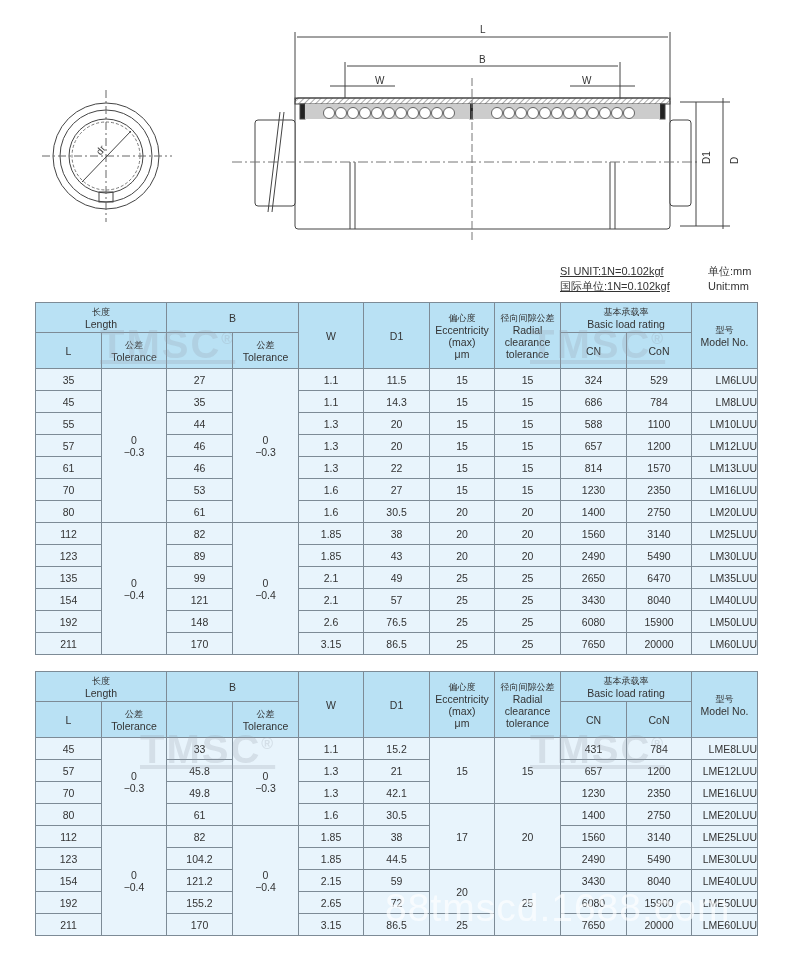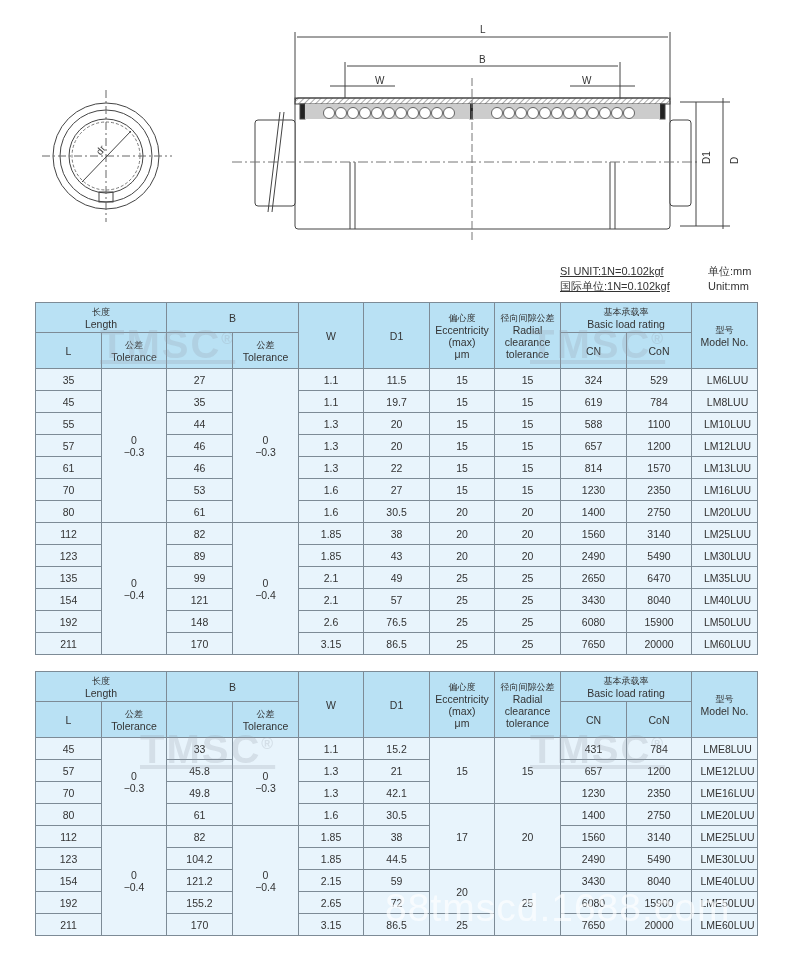--- a/index.html
+++ b/index.html
@@ -5,21 +5,21 @@
   html,body{margin:0;padding:0;background:#ffffff;}
   body{width:790px;height:964px;position:relative;overflow:hidden;font-family:"Liberation Sans",sans-serif;color:#333;}
   .drawing{position:absolute;left:0;top:0;width:790px;height:260px;}
   .units{position:absolute;left:560px;top:264px;font-size:11px;line-height:15px;color:#333;}
   .units .row{display:flex;}
   .units .a{width:148px;text-decoration:underline;}
   table.spec{position:absolute;left:35px;border-collapse:collapse;table-layout:fixed;width:722px;font-size:10.5px;color:#333;padding-left:35px;}
   table.spec td{border:1px solid #7d8b96;text-align:center;vertical-align:middle;padding:0;line-height:12px;}
   table.spec thead td{background:#b9e1f4;font-size:10.5px;}
   table.spec tbody td{background:#e8f4fc;height:21px;}
-  table.spec tbody td.model{text-align:center;padding-left:6px;}
+  table.spec tbody td.model{text-align:right;padding-left:6px;}
   .t1{top:302px;}
   .t2{top:671px;}
   .cn{font-size:9px;}
   .wm{position:absolute;font-weight:bold;color:rgba(150,160,170,0.25);font-size:40px;pointer-events:none;letter-spacing:2px;text-decoration:underline;}
   .wm2{position:absolute;color:rgba(255,255,255,0.65);font-size:39px;pointer-events:none;left:385px;top:886px;letter-spacing:1px;}
 </style>
 </head>
 <body>
 
 <svg class="drawing" viewBox="0 0 790 260" xmlns="http://www.w3.org/2000/svg">
@@ -195,24 +195,24 @@
         <td>15</td>
         <td>15</td>
         <td>324</td>
         <td>529</td>
         <td class="model">LM6LUU</td>
       </tr>
       <tr>
         <td>45</td>
         <td>35</td>
         <td>1.1</td>
-        <td>19.7</td>
-        <td>15</td>
-        <td>15</td>
-        <td>619</td>
+        <td>14.3</td>
+        <td>15</td>
+        <td>15</td>
+        <td>686</td>
         <td>784</td>
         <td class="model">LM8LUU</td>
       </tr>
       <tr>
         <td>55</td>
         <td>44</td>
         <td>1.3</td>
         <td>20</td>
         <td>15</td>
         <td>15</td>

